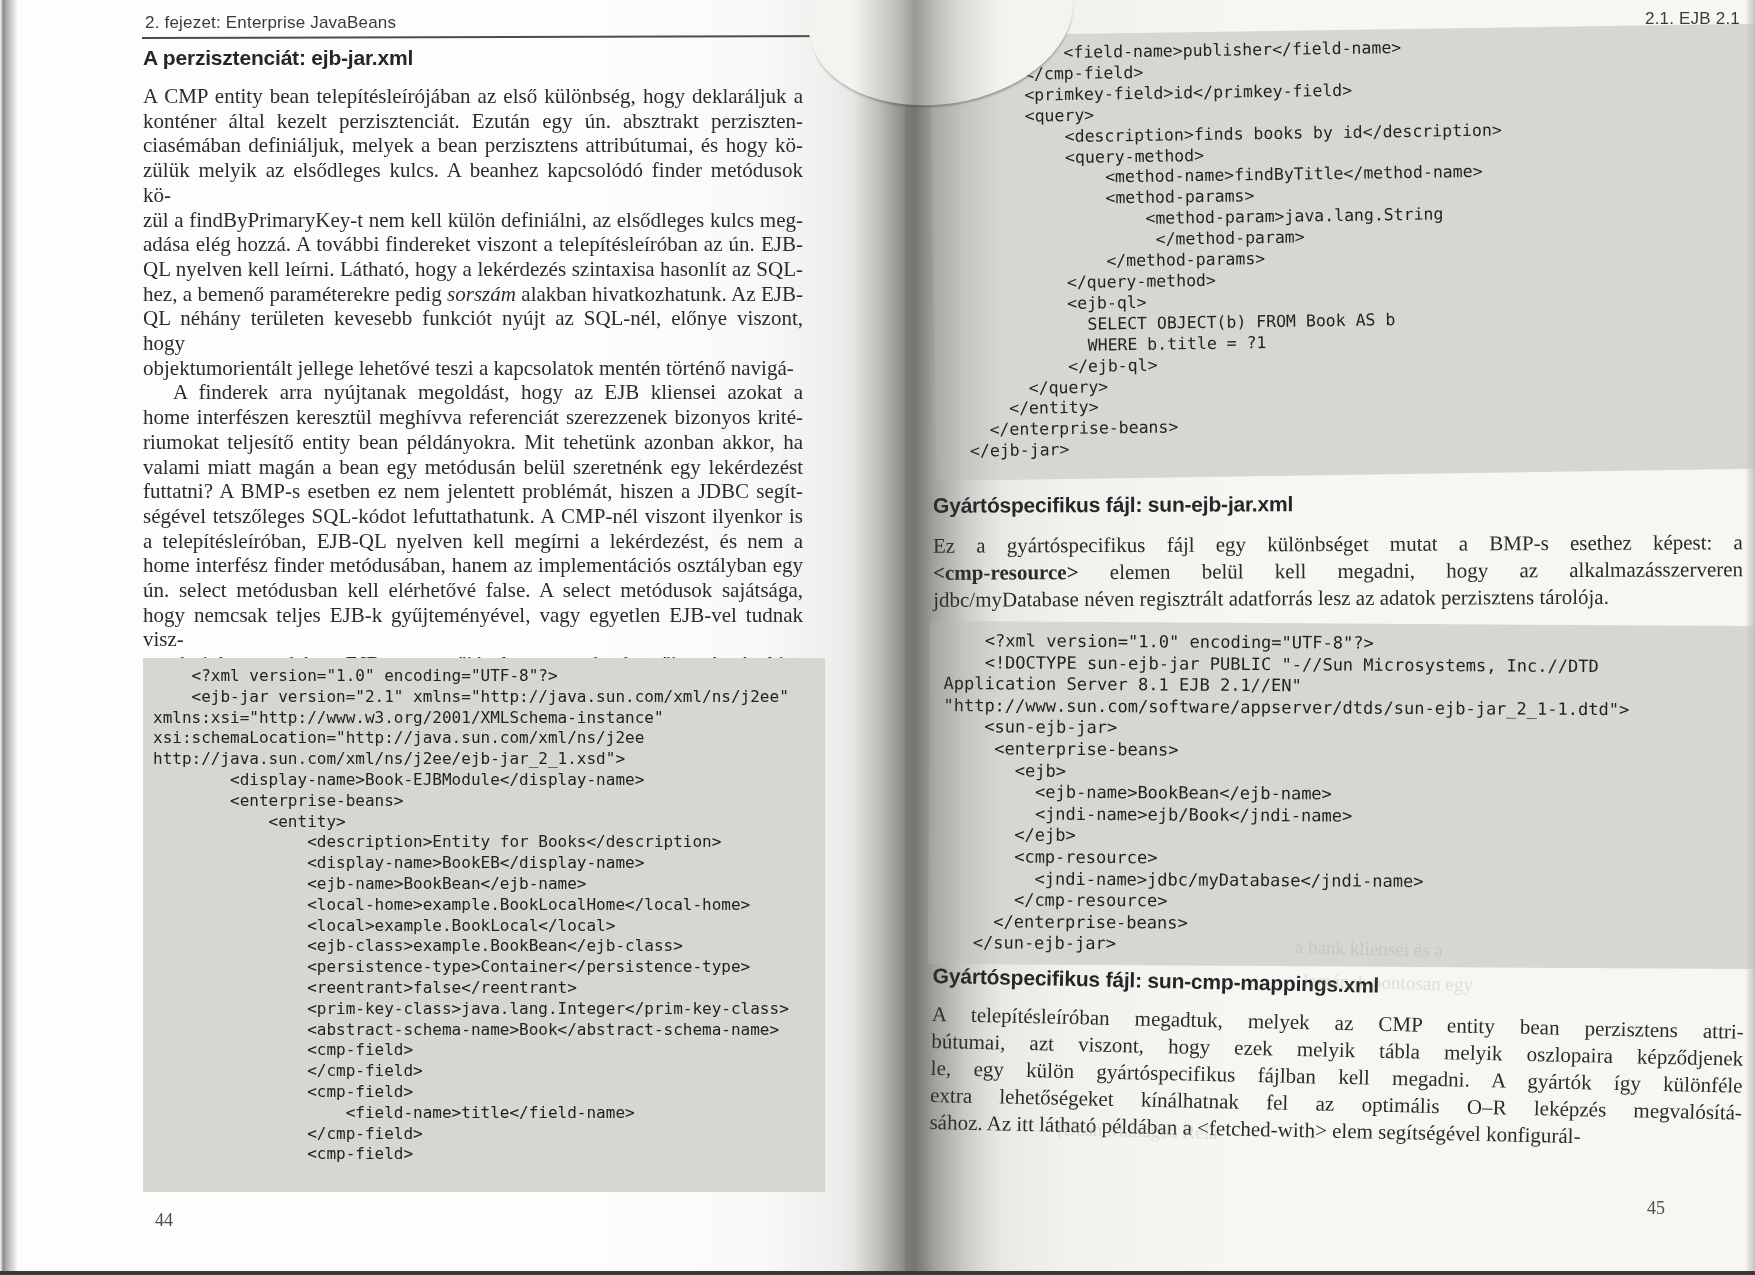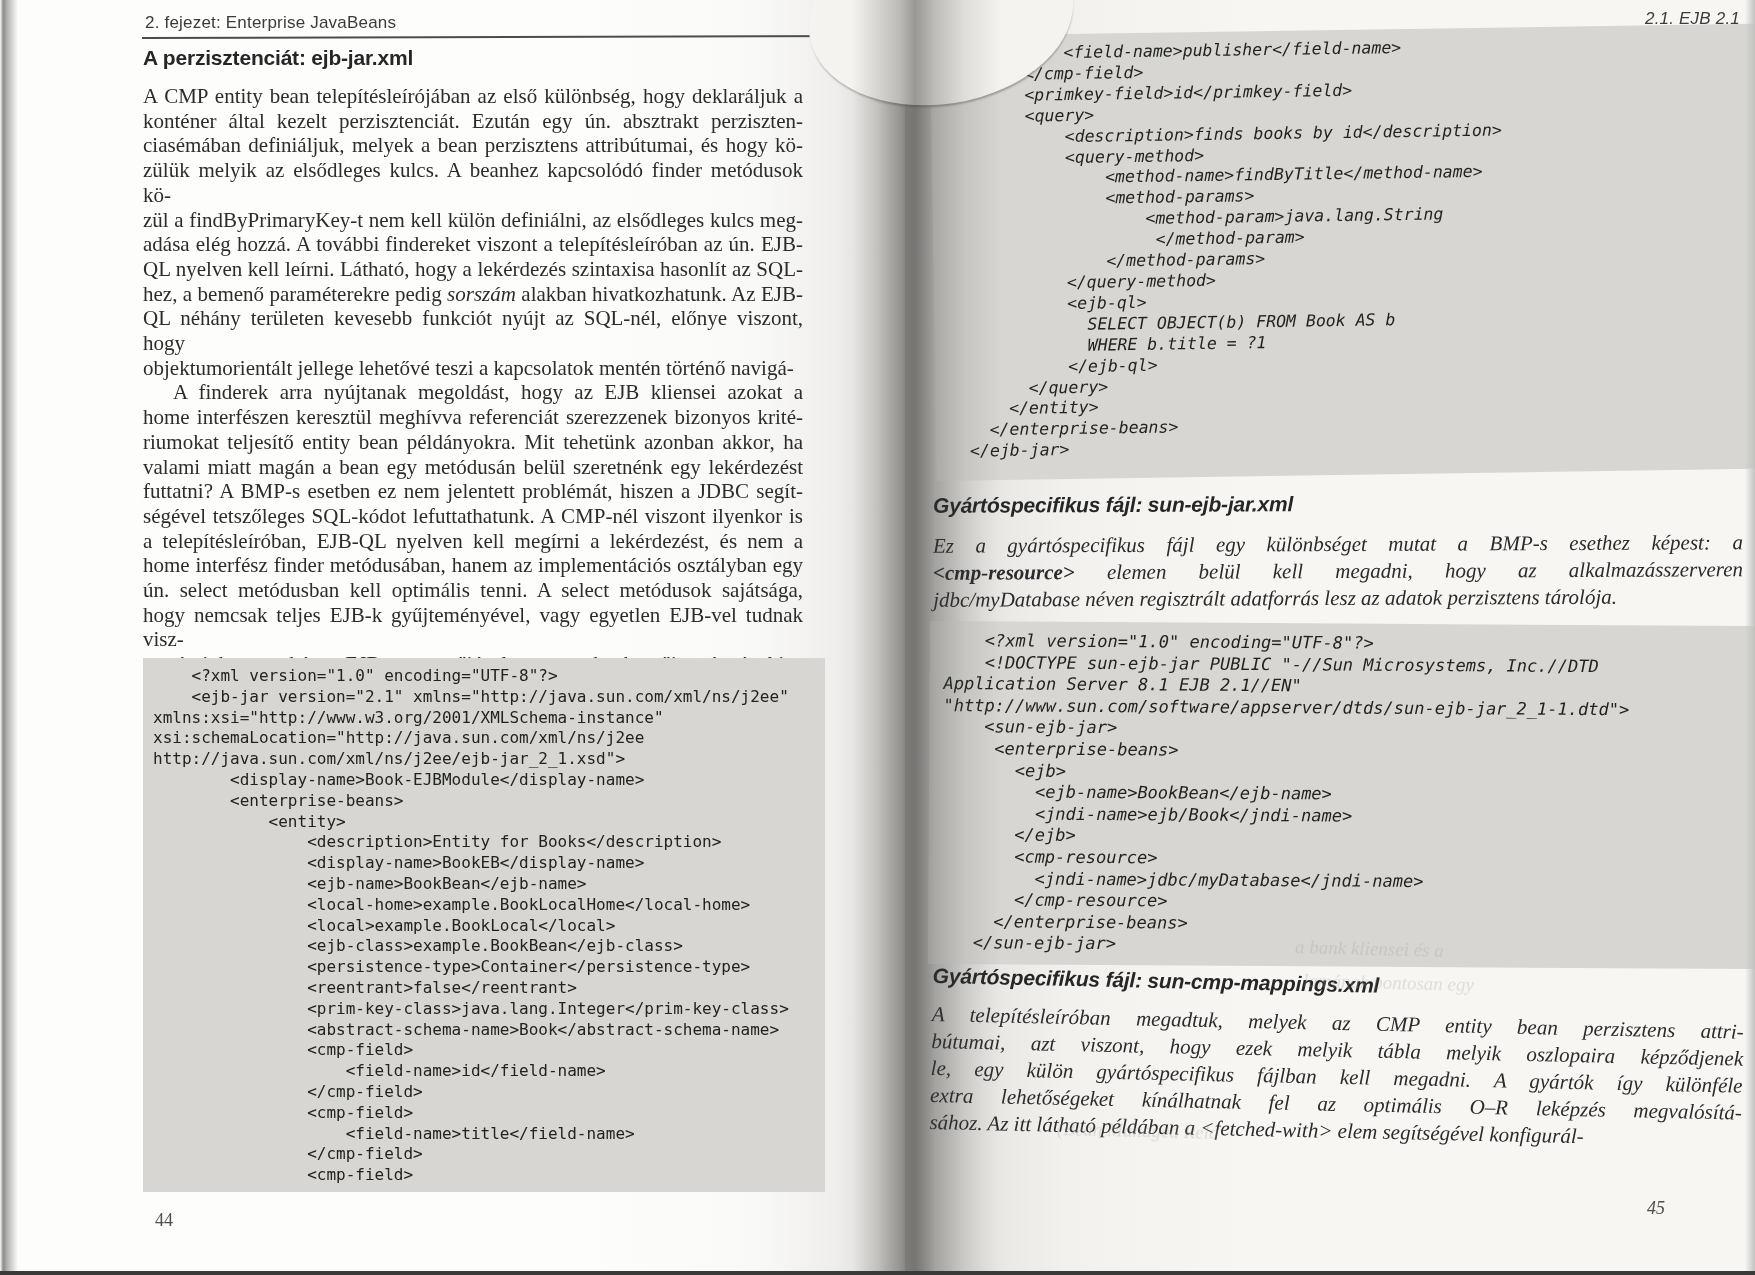--- a/index.html
+++ b/index.html
@@ -3,21 +3,21 @@
 <meta charset="utf-8">
 <style>
   html,body{margin:0;padding:0;background:#ffffff;}
   .scan{position:relative;width:1755px;height:1275px;overflow:hidden;
         background:#c2410c;font-family:"Liberation Serif",serif;color:#2e2e2e;}
 
   .page{position:absolute;top:0;height:1275px;}
   .page-left{left:0;width:905px;
     background:linear-gradient(to left,#b9b8b5 0px,#dddcd9 28px,#efeeec 70px,#f9f9f7 150px,#fdfdfc 320px);}
   .page-right{left:905px;width:850px;
-    background:linear-gradient(to right,#a8a7a4 0px,#cfcecb 30px,#e7e6e3 80px,#f2f1ee 160px,#f7f6f3 340px);font-style:italic;}
+    background:linear-gradient(to right,#a8a7a4 0px,#cfcecb 30px,#e7e6e3 80px,#f2f1ee 160px,#f7f6f3 340px);}
 
   
   .run-head{position:absolute;font-family:"Liberation Sans",sans-serif;
             font-size:17px;color:#3b3b3b;letter-spacing:.2px;}
   .lp-run{left:145px;top:13px;}
   .rp-run{left:685px;top:9px;width:150px;text-align:right;}
   .rule{position:absolute;height:2px;background:#4c4c4a;}
   .lp-rule{left:142px;top:36px;width:733px;transform:rotate(-.15deg);}
   .rp-rule{left:100px;top:37px;width:742px;transform:rotate(-.9deg);transform-origin:100% 50%;background:#55554f;}
 
@@ -105,21 +105,21 @@
         </div>
       <div class="para indent-first">
           <div class="body-line">A finderek arra nyújtanak megoldást, hogy az EJB kliensei azokat a</div>
           <div class="body-line">home interfészen keresztül meghívva referenciát szerezzenek bizonyos krité-</div>
           <div class="body-line">riumokat teljesítő entity bean példányokra. Mit tehetünk azonban akkor, ha</div>
           <div class="body-line">valami miatt magán a bean egy metódusán belül szeretnénk egy lekérdezést</div>
           <div class="body-line">futtatni? A BMP-s esetben ez nem jelentett problémát, hiszen a JDBC segít-</div>
           <div class="body-line">ségével tetszőleges SQL-kódot lefuttathatunk. A CMP-nél viszont ilyenkor is</div>
           <div class="body-line">a telepítésleíróban, EJB-QL nyelven kell megírni a lekérdezést, és nem a</div>
           <div class="body-line">home interfész finder metódusában, hanem az implementációs osztályban egy</div>
-          <div class="body-line">ún. select metódusban kell optimális tenni. A select metódusok sajátsága,</div>
+          <div class="body-line">ún. select metódusban kell elérhetővé false. A select metódusok sajátsága,</div>
           <div class="body-line">hogy nemcsak teljes EJB-k gyűjteményével, vagy egyetlen EJB-vel tudnak visz-</div>
           <div class="body-line">szatérni, hanem akár az EJB egy mezőjével, vagy azoknak gyűjteményével is.</div>
         </div>
     </div>
 
     <div class="code-block lp-code">
         <div class="code-line">    &lt;?xml version="1.0" encoding="UTF-8"?&gt;</div>
         <div class="code-line">    &lt;ejb-jar version="2.1" xmlns="http://java.sun.com/xml/ns/j2ee"</div>
         <div class="code-line">xmlns:xsi="http://www.w3.org/2001/XMLSchema-instance"</div>
         <div class="code-line">xsi:schemaLocation="http://java.sun.com/xml/ns/j2ee</div>
@@ -131,21 +131,20 @@
         <div class="code-line">                &lt;display-name&gt;BookEB&lt;/display-name&gt;</div>
         <div class="code-line">                &lt;ejb-name&gt;BookBean&lt;/ejb-name&gt;</div>
         <div class="code-line">                &lt;local-home&gt;example.BookLocalHome&lt;/local-home&gt;</div>
         <div class="code-line">                &lt;local&gt;example.BookLocal&lt;/local&gt;</div>
         <div class="code-line">                &lt;ejb-class&gt;example.BookBean&lt;/ejb-class&gt;</div>
         <div class="code-line">                &lt;persistence-type&gt;Container&lt;/persistence-type&gt;</div>
         <div class="code-line">                &lt;reentrant&gt;false&lt;/reentrant&gt;</div>
         <div class="code-line">                &lt;prim-key-class&gt;java.lang.Integer&lt;/prim-key-class&gt;</div>
         <div class="code-line">                &lt;abstract-schema-name&gt;Book&lt;/abstract-schema-name&gt;</div>
         <div class="code-line">                &lt;cmp-field&gt;</div>
-        <div class="code-line">                    &lt;field-name&gt;id&lt;/field-name&gt;</div>
         <div class="code-line">                &lt;/cmp-field&gt;</div>
         <div class="code-line">                &lt;cmp-field&gt;</div>
         <div class="code-line">                    &lt;field-name&gt;title&lt;/field-name&gt;</div>
         <div class="code-line">                &lt;/cmp-field&gt;</div>
         <div class="code-line">                &lt;cmp-field&gt;</div>
       </div>
 
     <div class="page-num lp-num">44</div>
   </div>
 

